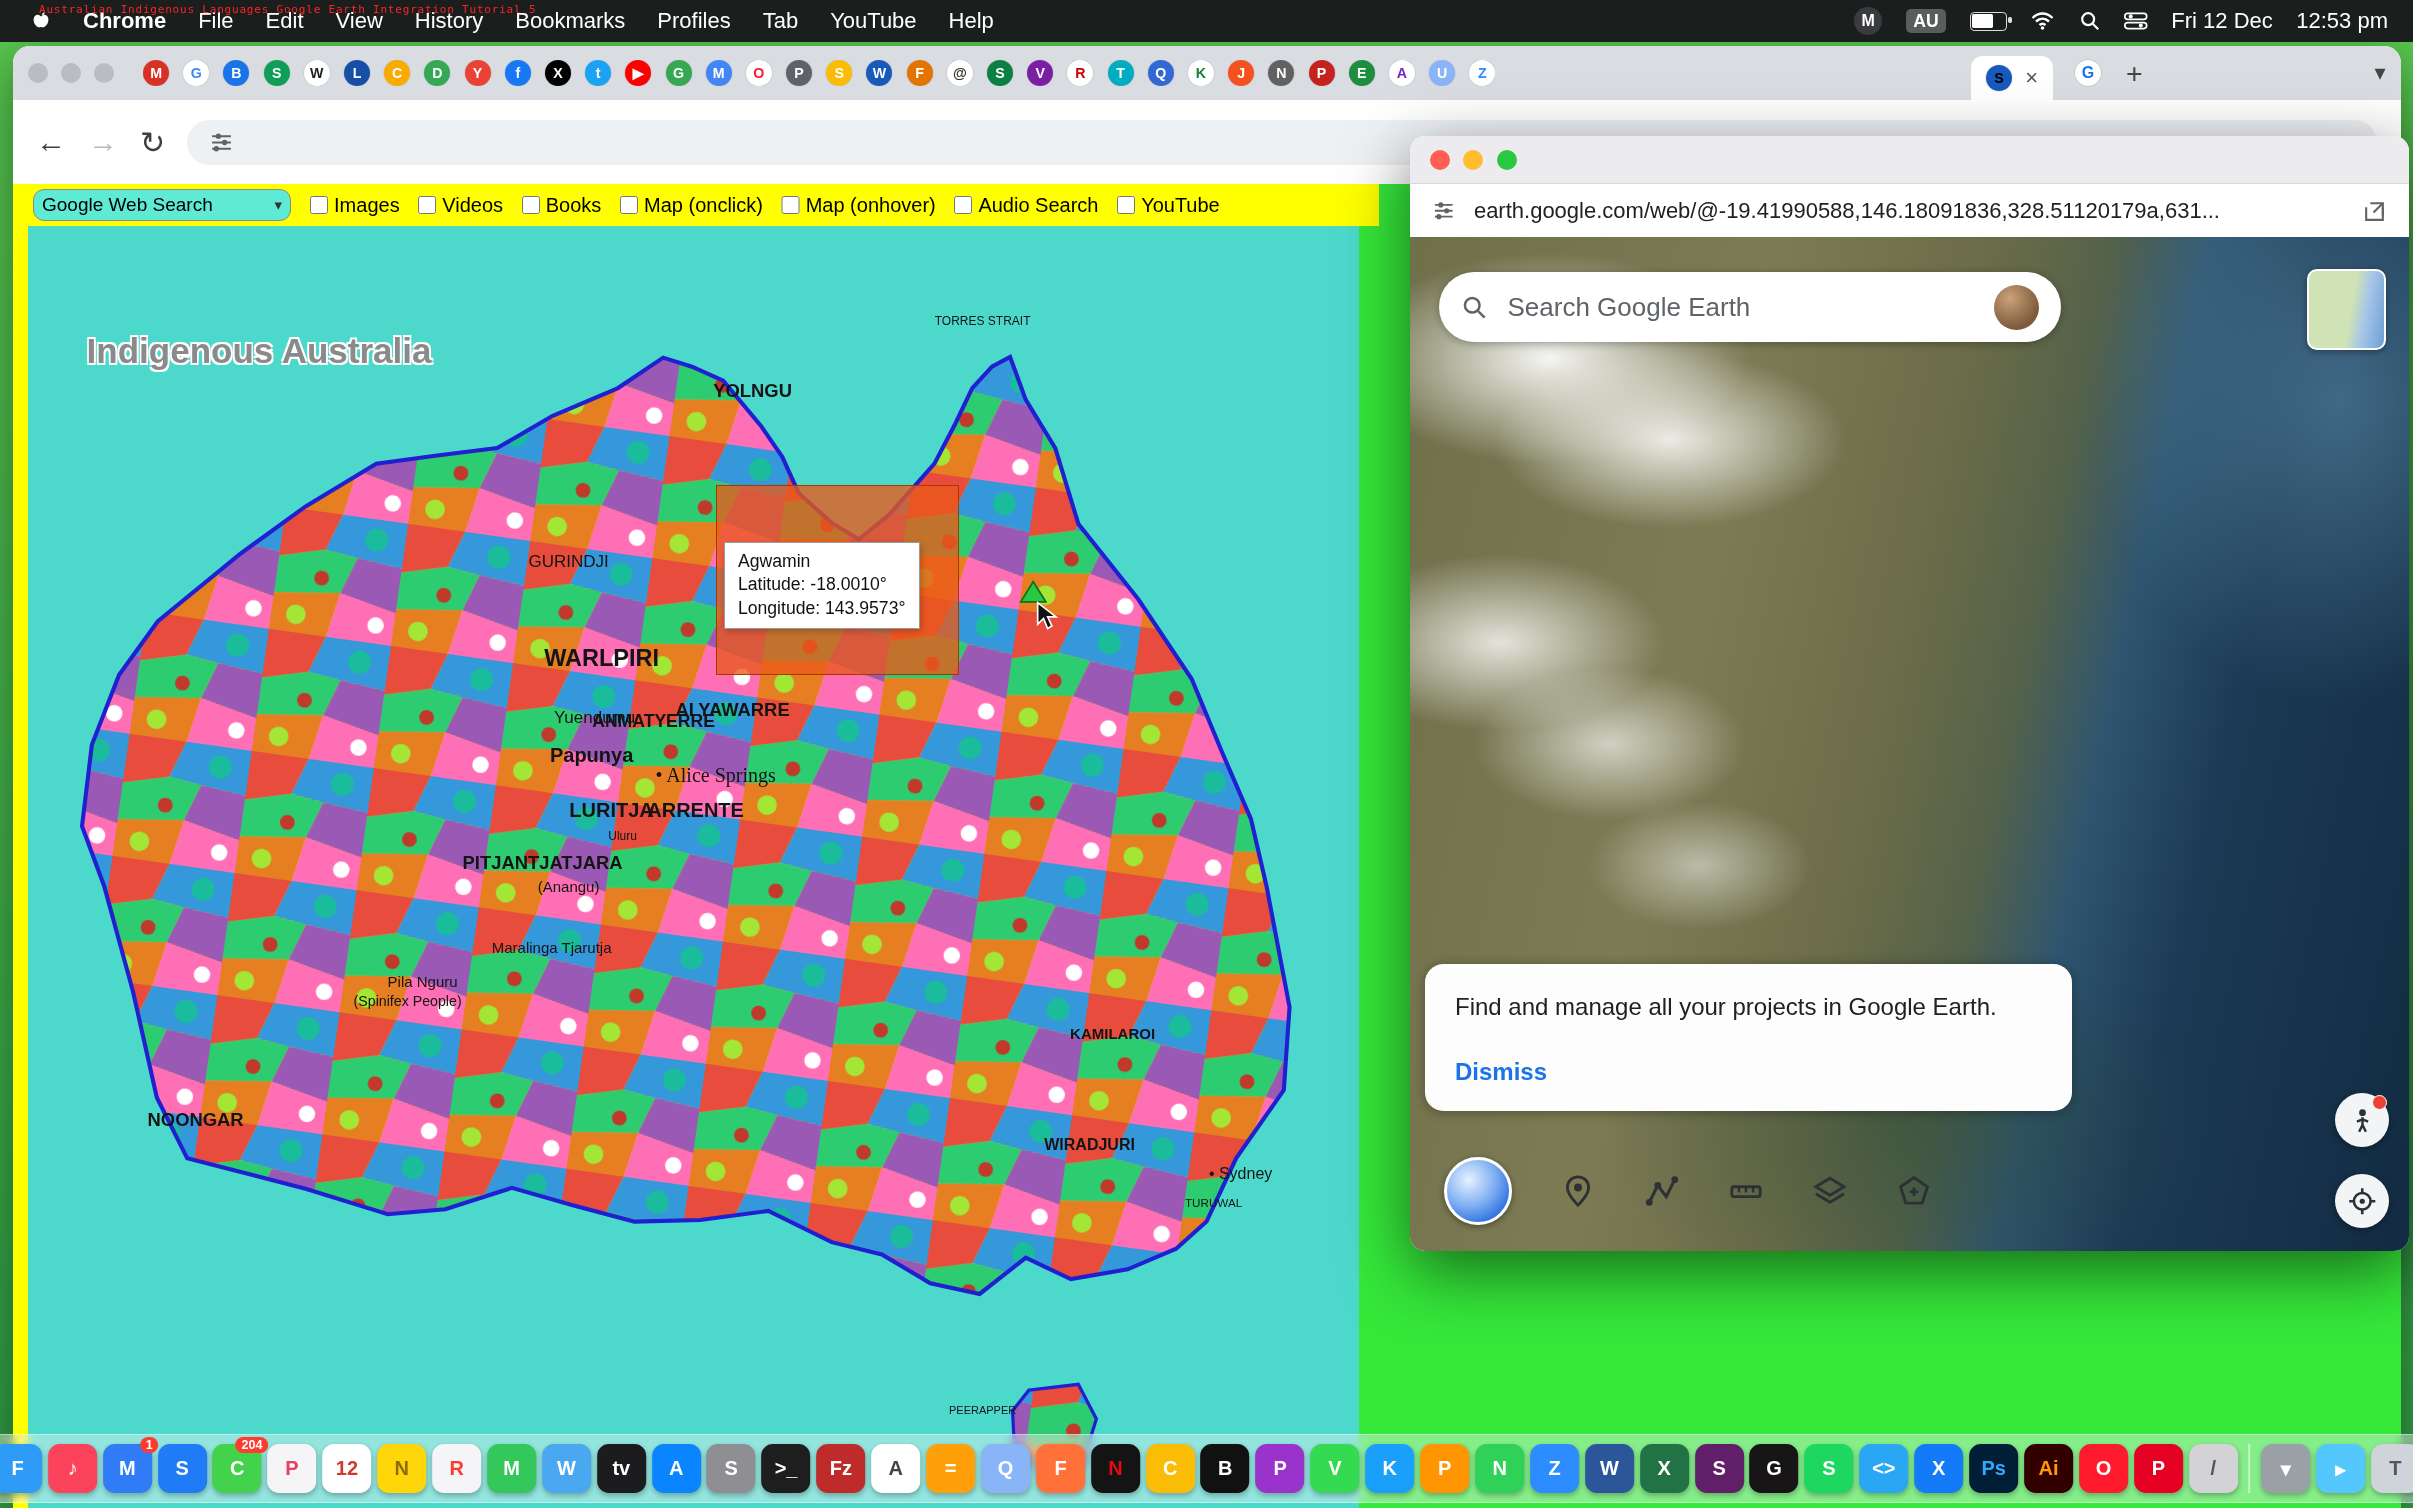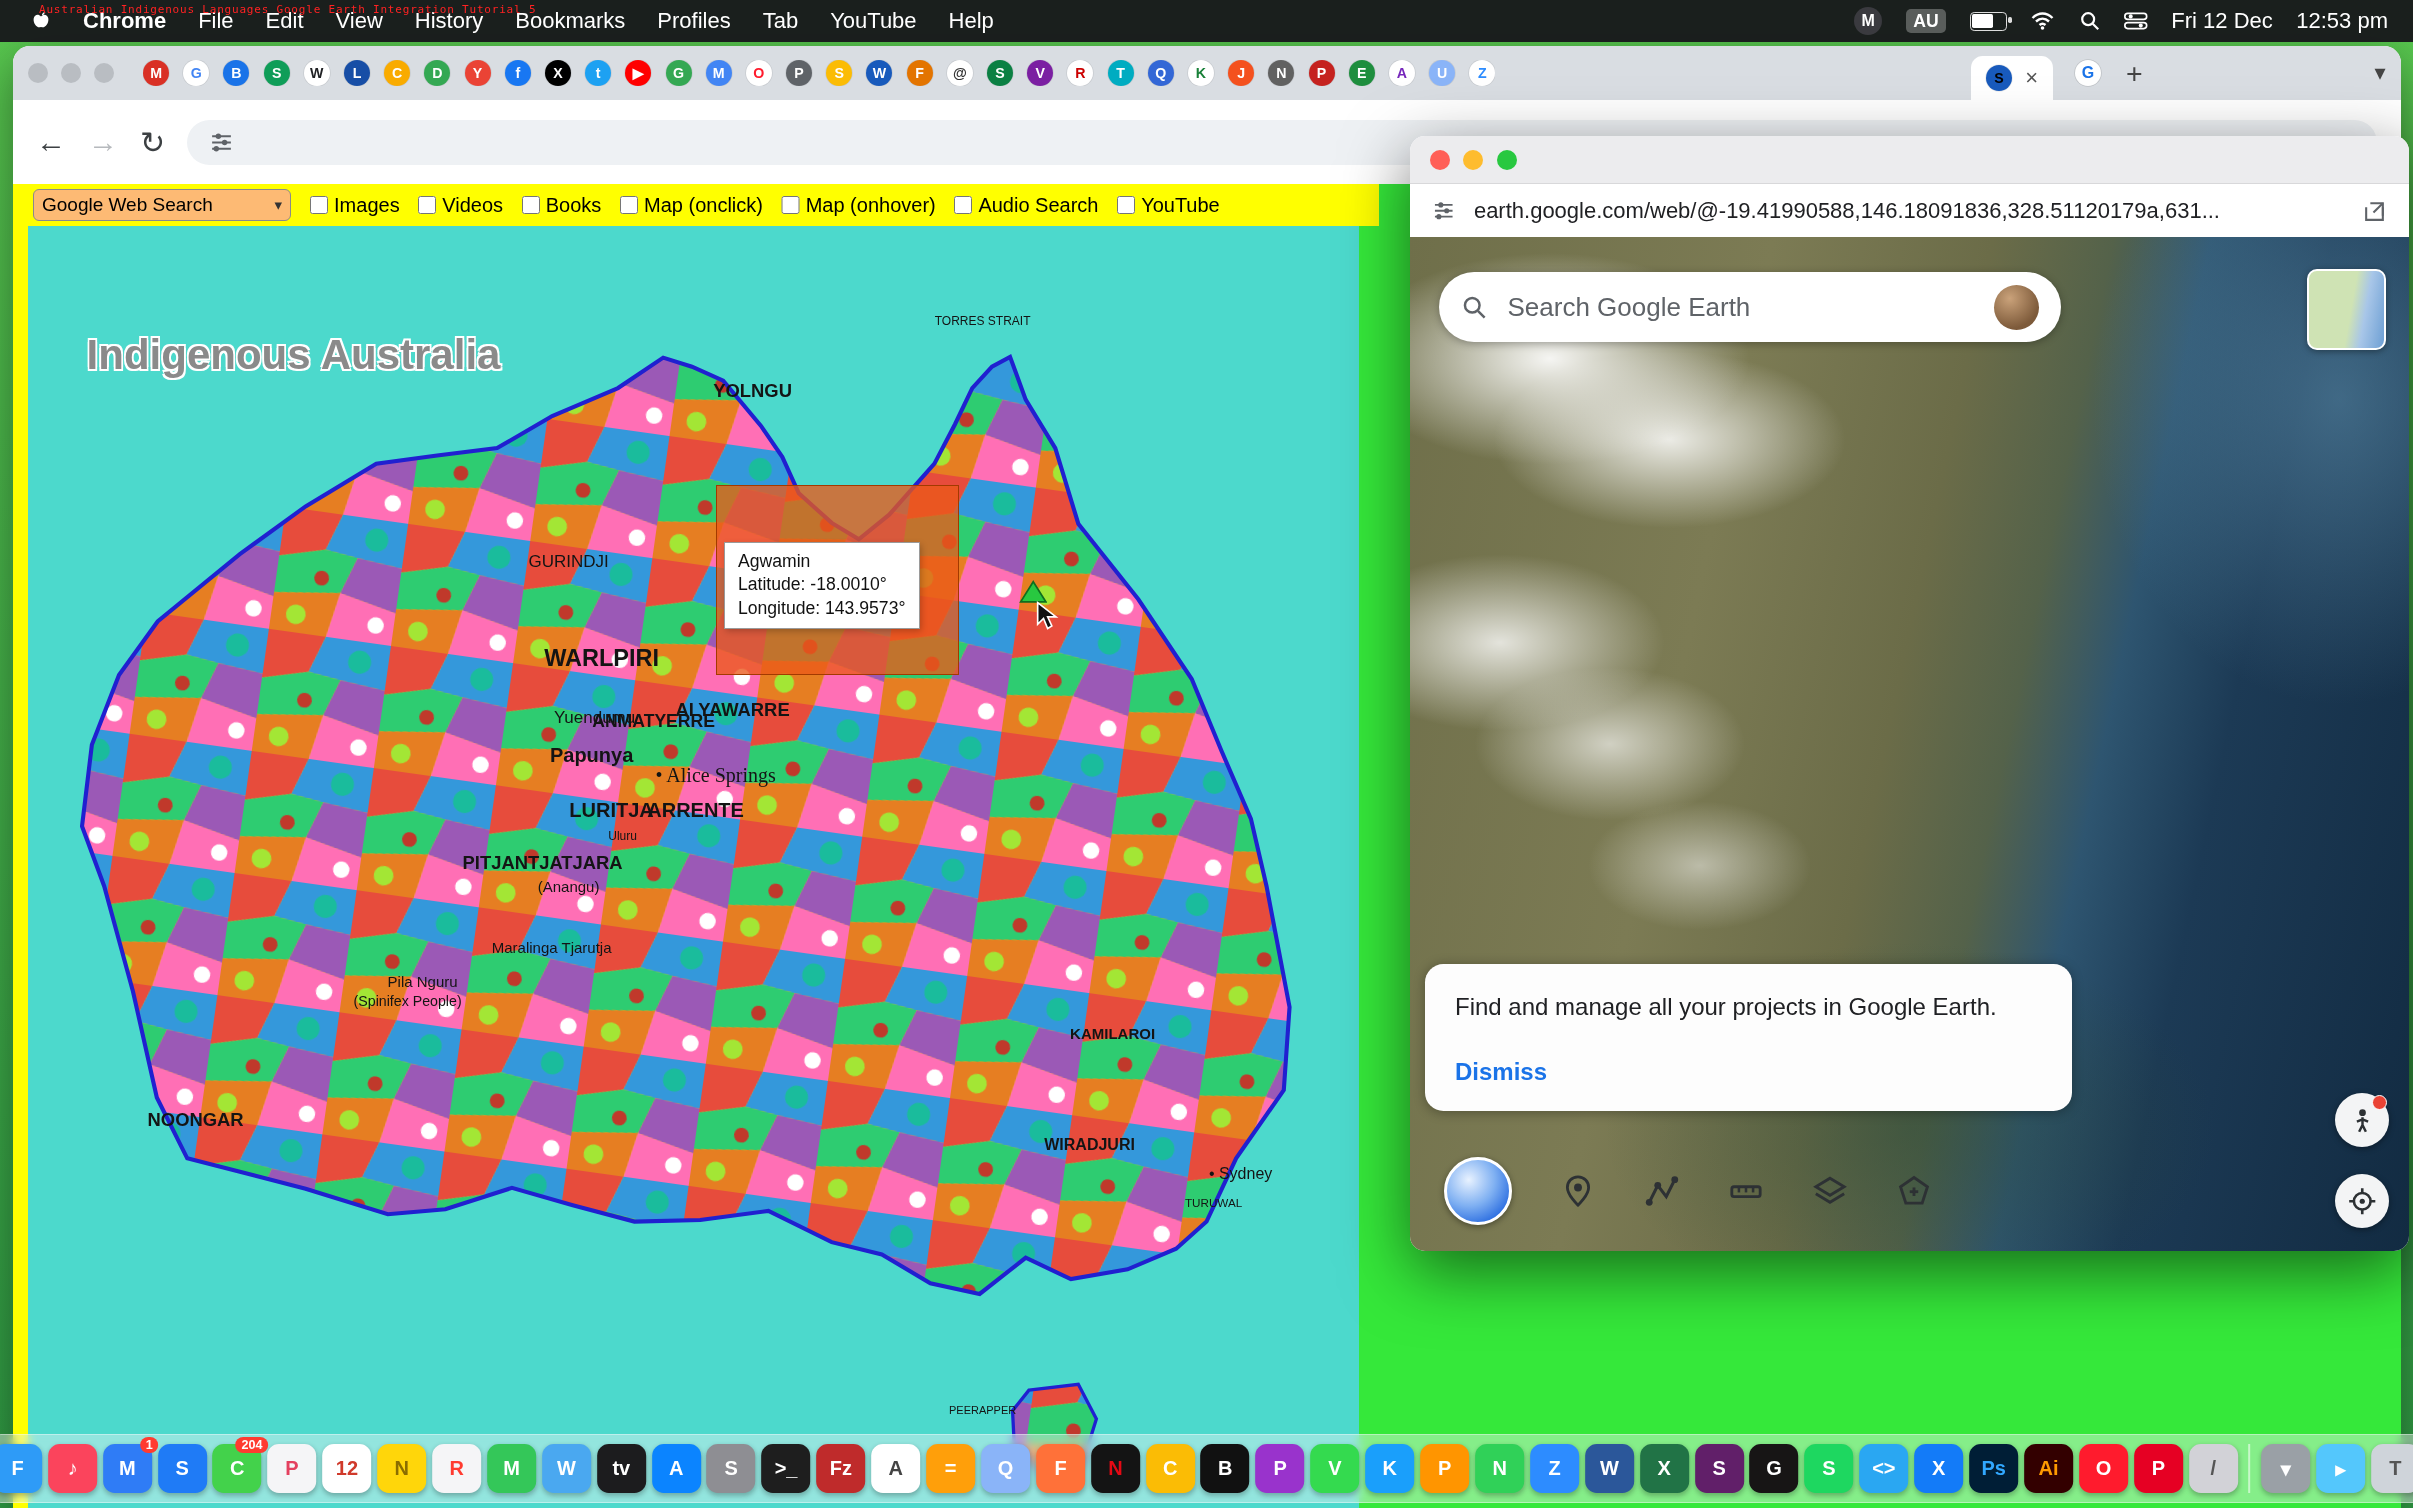--- a/index.html
+++ b/index.html
@@ -34,26 +34,26 @@
   .chev{margin-left:auto;font-size:22px;color:#444;}
   .toolbar{height:84px;background:#fff;display:flex;align-items:center;gap:22px;padding:0 23.5px;border-bottom:0.8px solid #e4e6e9;}
   .navbtn{font-size:30px;color:#3c4043;}
   .navbtn.dis{color:#b6b9bd;}
   .urlpill{flex:1;height:45px;background:#eef1f4;border-radius:22.6px;display:flex;align-items:center;gap:17px;padding:0 22px;}
   .urltext{font-size:22.6px;color:#202124;white-space:nowrap;overflow:hidden;}
   
   .page{position:absolute;left:0;top:138px;right:0;bottom:0;background:#35e83a;}
   .yellowcol{position:absolute;left:0;top:0;width:1346px;height:100%;background:#ffff00;}
   .controls{position:absolute;left:0;top:0;width:1346px;height:42px;background:#ffff00;display:flex;align-items:center;gap:18.4px;padding-left:20px;font-size:20px;color:#000;z-index:5;}
-  .selectbox{width:240px;height:30px;background:#fdba74;border:0.8px solid #8a8a8a;border-radius:6px;display:flex;align-items:center;justify-content:space-between;padding:0 8.4px;font-size:19px;text-align:center;}
+  .selectbox{width:240px;height:30px;background:#5eead4;border:0.8px solid #8a8a8a;border-radius:11px;display:flex;align-items:center;justify-content:space-between;padding:0 8.4px;font-size:19px;text-align:center;}
   .selcaret{font-size:15px;color:#333;}
   .cb{display:flex;align-items:center;gap:5.9px;white-space:nowrap;}
   .cb input{width:18.4px;height:18.4px;margin:0;}
   .mapzone{position:absolute;left:15px;top:42px;width:1331px;bottom:0;background:#4cd9cc;overflow:hidden;}
-  .map-heading{position:absolute;left:59px;top:105px;font-size:42px;font-weight:bold;color:#8a8a8a;
+  .map-heading{position:absolute;left:59px;top:105px;font-size:35px;font-weight:bold;color:#8a8a8a;
     text-shadow:-1.7px -1.7px 0 #fff,1.7px -1.7px 0 #fff,-1.7px 1.7px 0 #fff,1.7px 1.7px 0 #fff;z-index:6;}
   #aus-svg{position:absolute;left:31px;top:113px;z-index:1;}
   #map-labels{position:absolute;left:0;top:0;width:100%;height:100%;z-index:4;pointer-events:none;}
   .map-label{position:absolute;transform:translate(-50%,-50%);color:#141414;white-space:nowrap;}
   .hover-rect{position:absolute;left:688px;top:259px;width:241px;height:188px;background:rgba(234,90,25,.78);border:0.8px solid #a33a00;z-index:5;}
   .tooltip{position:absolute;left:696px;top:316px;background:#fff;border:0.8px solid #9a9a9a;box-shadow:1.7px 2.5px 6.7px rgba(0,0,0,.25);padding:6.7px 13.4px;font-size:17.6px;line-height:1.35;color:#111;z-index:7;}
   .marker{position:absolute;left:991px;top:354px;z-index:8;}
   .cursor{position:absolute;left:1008px;top:375px;z-index:9;}
   
   .earth{position:absolute;left:1410px;top:136px;width:999px;height:1115px;border-radius:15px;overflow:hidden;

